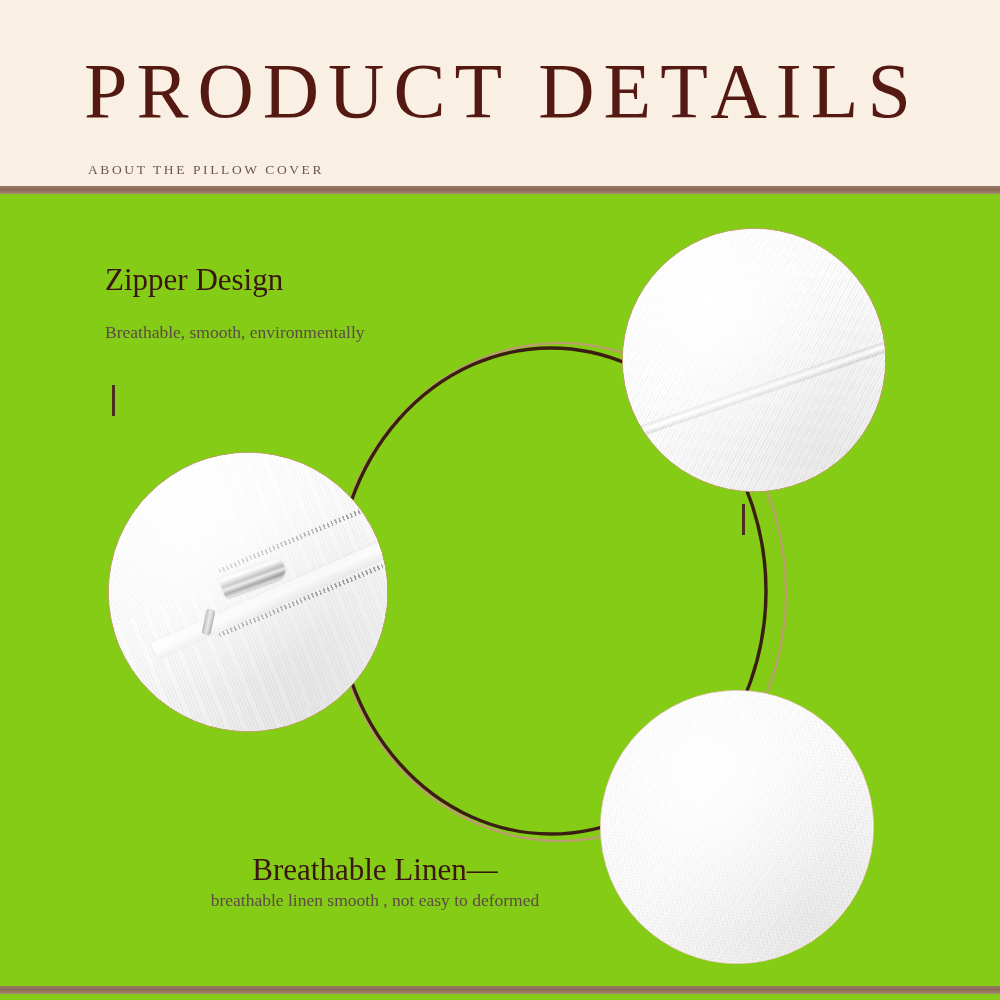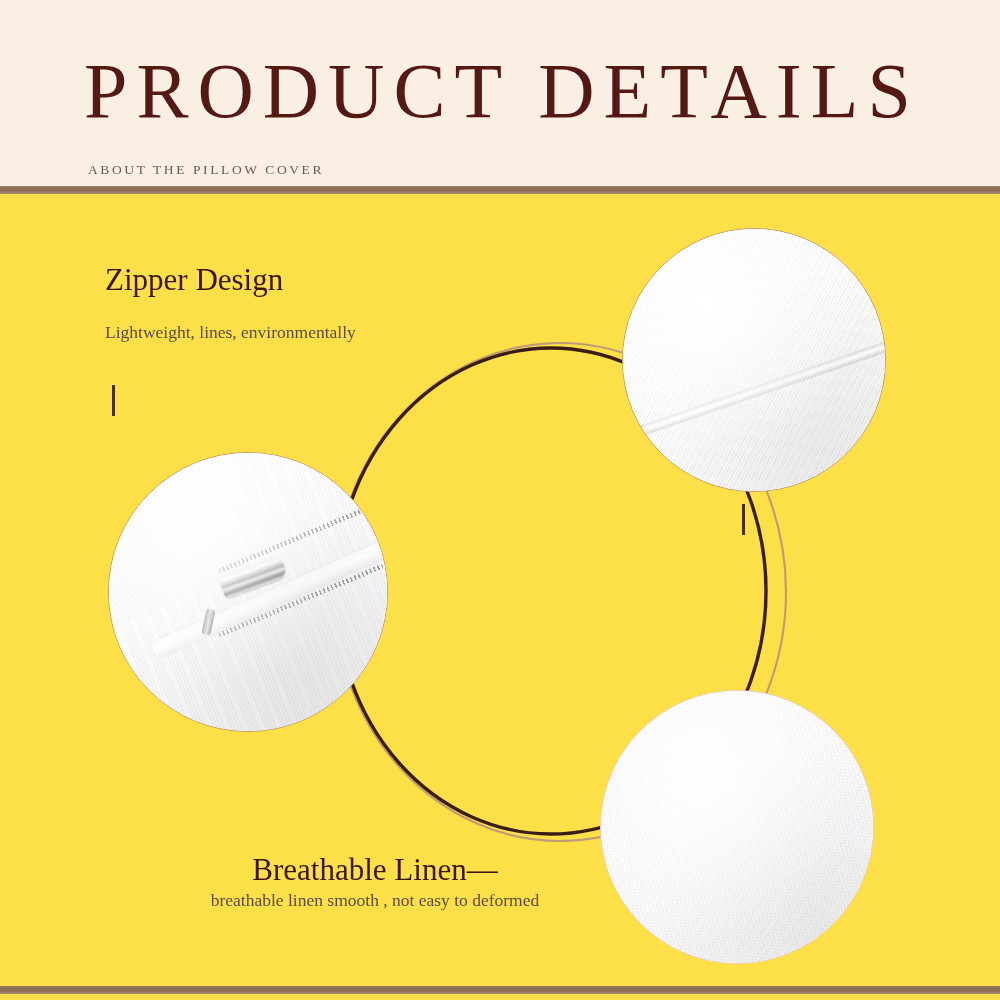--- a/index.html
+++ b/index.html
@@ -10,21 +10,21 @@
     width: 1000px;
     height: 1000px;
     background: #ffffff;
     font-family: "Liberation Serif", "DejaVu Serif", serif;
     overflow: hidden;
   }
   #page {
     position: relative;
     width: 1000px;
     height: 1000px;
-    background: #fde047;
+    background: #84cc16;
     overflow: hidden;
   }
 
   
   #header-band {
     position: absolute;
     left: 0;
     top: 0;
     width: 1000px;
     height: 186px;
@@ -327,21 +327,21 @@
     <div class="shade"></div>
   </div>
 
   <div class="photo-circle" id="photo-linen">
     <div class="fab"></div>
     <div class="shade"></div>
   </div>
 
   <div class="feature" id="feature-zipper">
     <p class="feature-title">Zipper Design</p>
-    <p class="feature-desc">Lightweight, lines, environmentally</p>
+    <p class="feature-desc">Breathable, smooth, environmentally</p>
   </div>
   <div class="tick" id="tick-zipper"></div>
 
   <div class="feature" id="feature-stitching">
   </div>
   <div class="tick" id="tick-stitching"></div>
 
   <div class="feature" id="feature-linen">
     <p class="feature-title"><span>Breathable Linen</span><span class="dash">—</span></p>
     <p class="feature-desc">breathable linen smooth , not easy to deformed</p>

